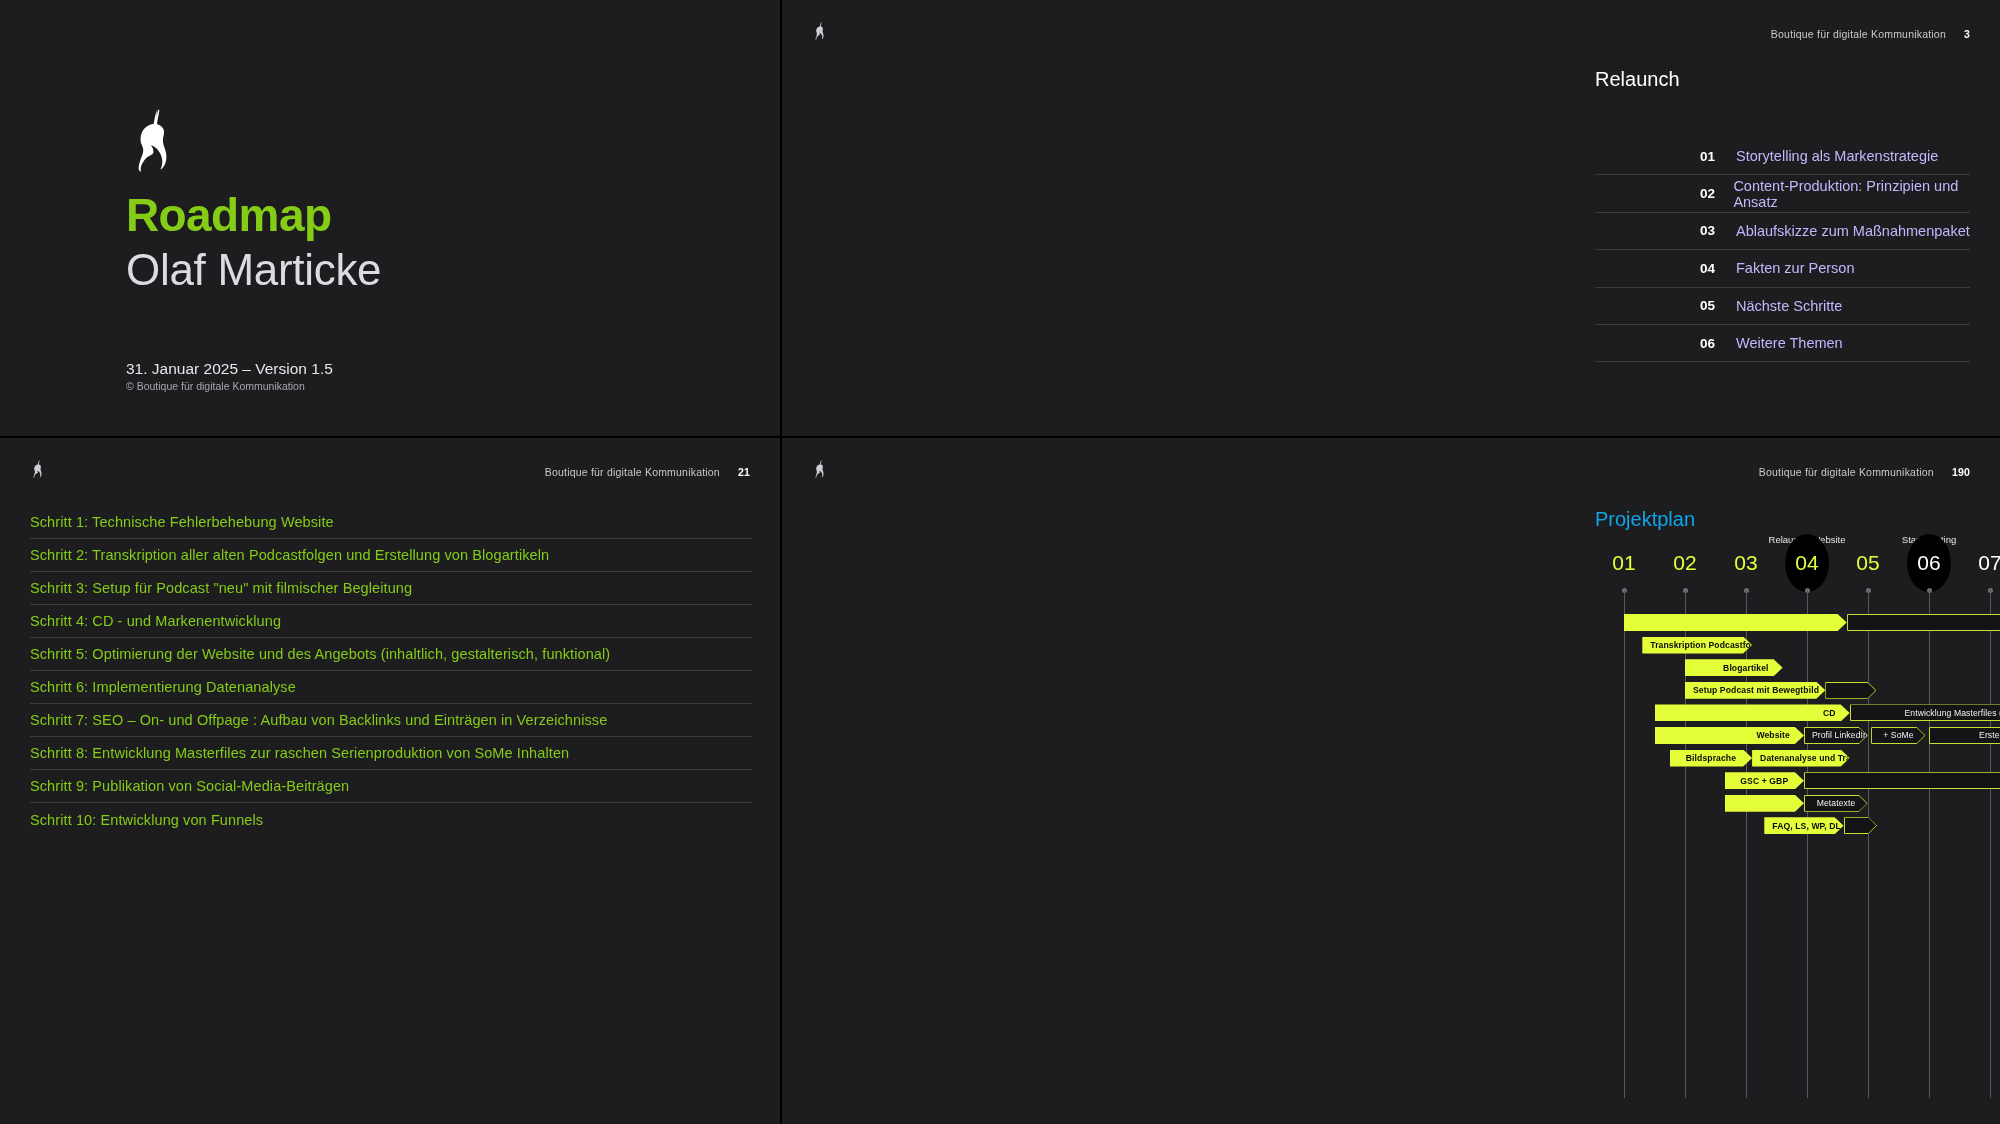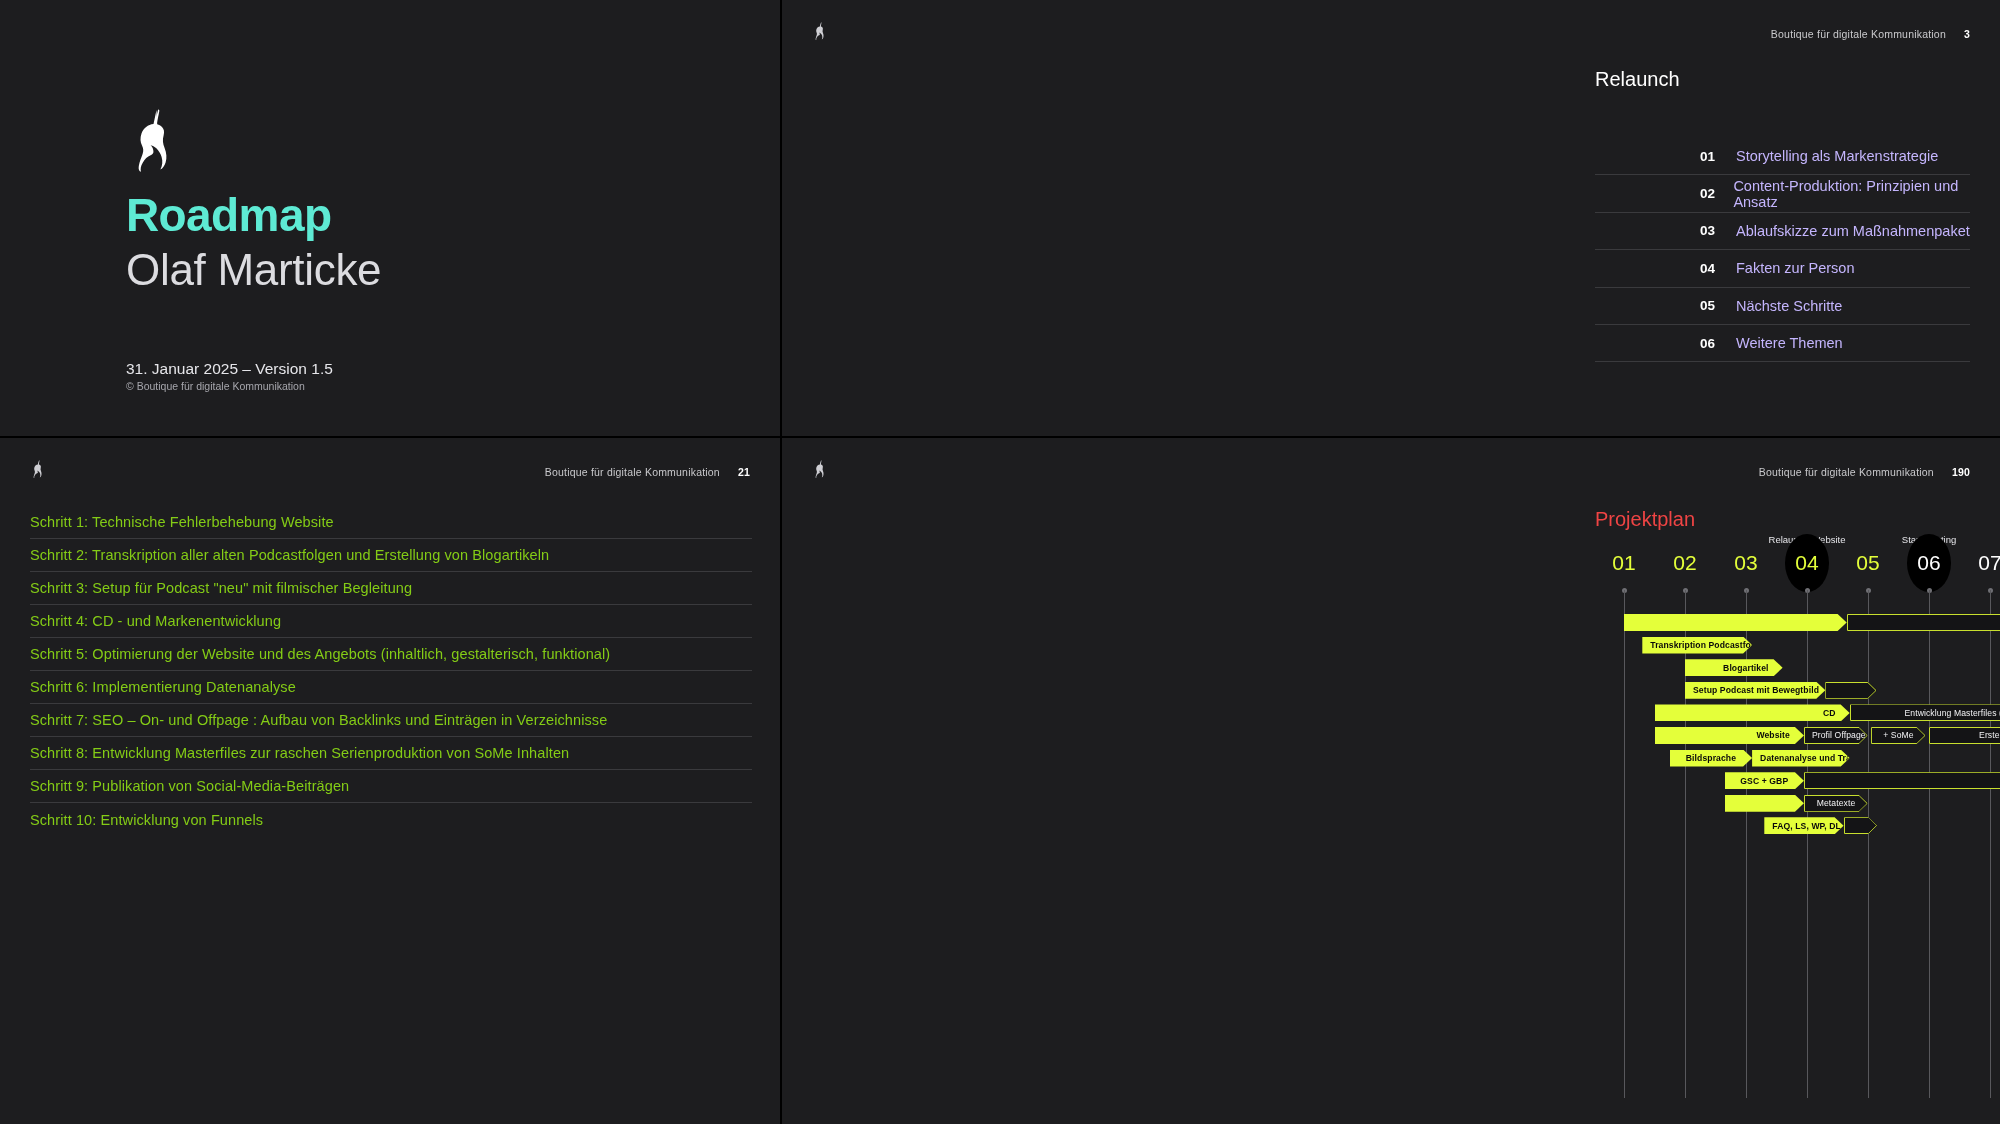--- a/index.html
+++ b/index.html
@@ -25,42 +25,42 @@
     font-size:10.5px; color:#c9c9cc; letter-spacing:.2px; }
   .pg-head .meta .pno{ font-weight:bold; color:#fff; font-size:10.5px; }
 
   
   .uni{ display:block; }
   .uni svg{ display:block; }
 
   
   .cover-logo{ position:absolute; left:126px; top:108px; }
   .cover-title{ position:absolute; left:126px; top:188px; }
-  .cover-title .t1{ font-size:46px; font-weight:bold; color:#5eead4; letter-spacing:-0.6px; line-height:1.18; }
+  .cover-title .t1{ font-size:46px; font-weight:bold; color:#84cc16; letter-spacing:-0.6px; line-height:1.18; }
   .cover-title .t2{ font-size:44px; font-weight:300; color:#dcdce0; letter-spacing:-0.3px; line-height:1.18; margin-top:2px; }
   .cover-date{ position:absolute; left:126px; top:360px; font-size:15.5px; color:#e6e6ea; font-weight:300; }
   .cover-copy{ position:absolute; left:126px; top:380px; font-size:10.5px; color:#a6a6ac; font-weight:300; }
 
   
   .toc-title{ position:absolute; left:813px; top:68px; font-size:20px; color:#fff; font-weight:300; }
   .toc{ position:absolute; left:813px; right:30px; top:138px; }
   .toc-row{ display:flex; align-items:center; gap:16px; height:37.4px; padding-left:105px;
     border-bottom:1px solid #3a3a3d; }
   .toc-row:first-child{ border-top:0px solid transparent; }
   .toc-row .num{ font-size:13.5px; font-weight:bold; color:#fff; width:20px; }
   .toc-row .lbl{ font-size:14.5px; font-weight:300; color:#c4b5fd; }
 
   
   .steps{ position:absolute; left:30px; right:28px; top:68px; }
   .step-row{ height:33px; display:flex; align-items:center; border-bottom:1px solid #3a3a3d; }
   .step-row:last-child{ border-bottom:none; }
   .step-row .txt{ font-size:14.5px; font-weight:300; color:#84cc16; letter-spacing:.1px; }
 
   
-  .gantt-title{ position:absolute; left:813px; top:70px; font-size:20px; color:#ef4444; font-weight:300; }
+  .gantt-title{ position:absolute; left:813px; top:70px; font-size:20px; color:#0ea5e9; font-weight:300; }
   .gantt{ position:absolute; left:813px; top:96px; width:1160px; height:560px; }
   .g-inner{ position:absolute; left:0; top:0; width:100%; height:100%; }
 
   .milestone-lbl{ position:absolute; font-size:9.5px; color:#e6e6ea; transform:translateX(-50%);
     white-space:nowrap; top:0px; }
   .month{ position:absolute; top:18px; transform:translateX(-50%);
     font-size:21px; font-weight:300; text-align:center; line-height:1;
     width:46px; }
   .month span{ position:relative; z-index:2; }
   .month.y{ color:#e4ff3a; }
@@ -303,21 +303,21 @@
             </div>
           </div>
           <div class="row">
             <div class="bar fill" style="left: 59.5px; width: 149.45px; align-items: center;">
               <span class="cap">Website</span>
             </div>
             <div class="bar hollow" style="left: 208.95px; width: 64.05px;">
               <svg class="chev" viewBox="0 0 64.04999999999998 17" preserveAspectRatio="none">
                 <path d="M0.5 0.5 H55.04999999999998 L63.249999999999986 8.5 L55.04999999999998 16.5 H0.5 Z" fill="none" stroke="#c9e02e" stroke-width="1"></path>
               </svg>
-              <span class="cap">Profil Offpage</span>
+              <span class="cap">Profil LinkedIn</span>
             </div>
             <div class="bar hollow" style="left: 276.05px; width: 54.9px;">
               <svg class="chev" viewBox="0 0 54.900000000000034 17" preserveAspectRatio="none">
                 <path d="M0.5 0.5 H45.900000000000034 L54.10000000000004 8.5 L45.900000000000034 16.5 H0.5 Z" fill="none" stroke="#c9e02e" stroke-width="1"></path>
               </svg>
               <span class="cap">+ SoMe</span>
             </div>
             <div class="bar hollow" style="left: 334px; width: 149.45px;">
               <svg class="chev" viewBox="0 0 149.45 17" preserveAspectRatio="none">
                 <path d="M0.5 0.5 H140.45 L148.64999999999998 8.5 L140.45 16.5 H0.5 Z" fill="none" stroke="#c9e02e" stroke-width="1"></path>

